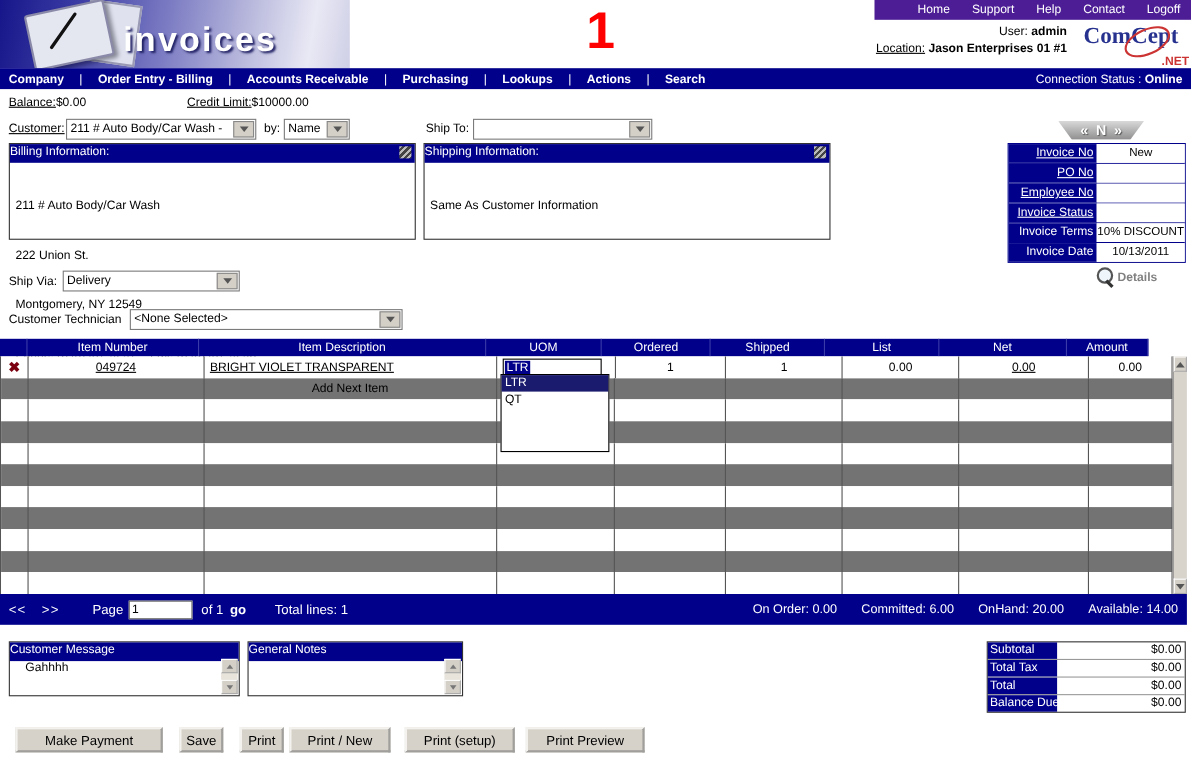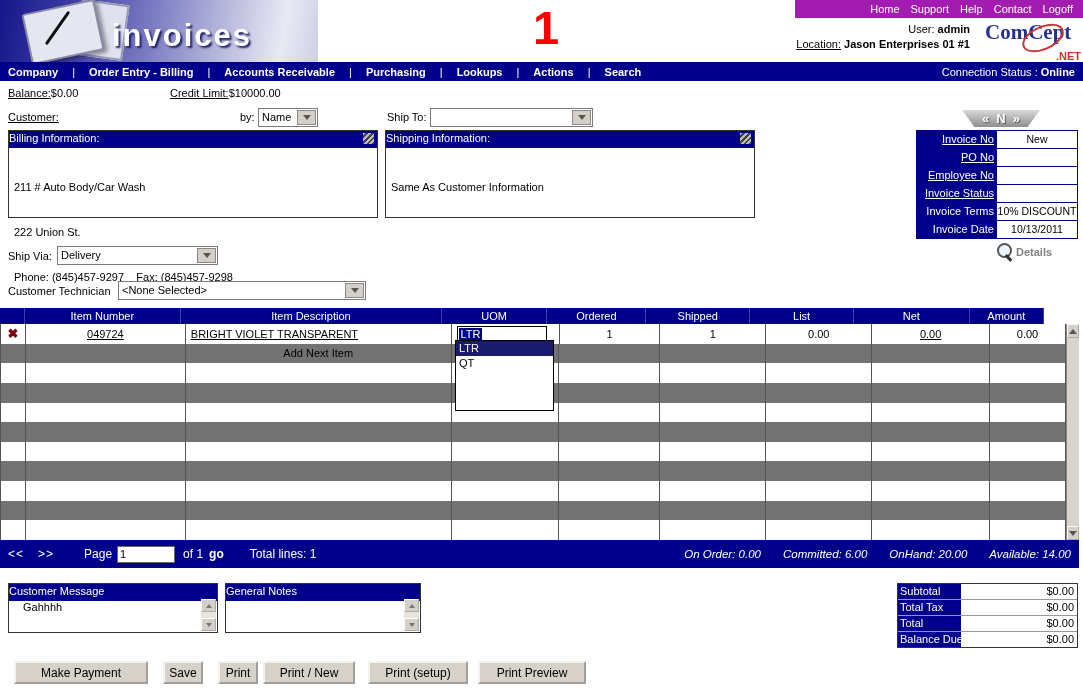--- a/index.html
+++ b/index.html
@@ -14,22 +14,22 @@
     background:linear-gradient(100deg,#16168a 0%,#3d3da6 22%,#7d7dc4 48%,#b9b9dd 70%,#e9e9f5 88%,#cfcfe6 100%);
     overflow:hidden;}
   .clipboard{position:absolute;left:26px;top:6px;width:70px;height:48px;background:#e4e6f0;
     border:2px solid #8a8aa8;border-radius:3px;transform:rotate(-12deg);box-shadow:3px 3px 4px rgba(0,0,20,.4);}
   .clipboard2{position:absolute;left:78px;top:2px;width:44px;height:52px;background:#dfe2ee;
     border:2px solid #9a9ab4;transform:rotate(8deg);}
   .pen{position:absolute;left:56px;top:8px;width:3px;height:40px;background:#111;transform:rotate(35deg);border-radius:2px;}
   .logo-text{position:absolute;left:112px;top:18px;color:#fff;font-size:31px;font-weight:bold;
     letter-spacing:2px;text-shadow:2px 2px 2px #222266;}
   .page-indicator{left:533px;top:2px;color:#f00;font-size:47px;font-weight:bold;line-height:52px;}
-  .topbar{left:795px;top:0;width:288px;height:18px;background:#a21caf;color:#fff;display:flex;
-    align-items:center;justify-content:flex-end;gap:11px;padding-right:10px;box-sizing:border-box;}
+  .topbar{left:795px;top:0;width:288px;height:18px;background:#4c1d95;color:#fff;display:flex;
+    align-items:center;justify-content:flex-end;gap:20px;padding-right:10px;box-sizing:border-box;}
   .topbar span{cursor:pointer;}
   .user-info{left:770px;top:22px;width:200px;text-align:right;line-height:15px;}
   .brand{left:985px;top:20px;width:96px;height:40px;}
   .brand-name{font-family:"Liberation Serif",serif;font-weight:bold;font-size:21px;color:#27328f;}
   .brand-ellipse{position:absolute;left:36px;top:6px;width:40px;height:20px;border:2px solid #c33;
     border-radius:50%;transform:rotate(-24deg);}
   .brand-net{position:absolute;right:0;bottom:-2px;color:#c33;font-size:11px;font-weight:bold;}
 
   
   .navbar{left:0;top:62px;width:1083px;height:19px;background:#00008B;color:#fff;display:flex;
@@ -92,21 +92,21 @@
   .uom-opt{height:15px;line-height:15px;padding-left:3px;cursor:pointer;}
   .uom-opt.sel{background:#1a1a6e;color:#fff;}
   .vscroll{position:absolute;left:1066px;top:16px;width:13px;height:216px;background:#d8d4cc;
     display:flex;flex-direction:column;justify-content:space-between;border-left:1px solid #888;box-sizing:border-box;}
   .sbtn{height:14px;background:#d4d0c8;border:1px outset #fff;display:flex;align-items:center;justify-content:center;cursor:pointer;box-sizing:border-box;}
   .pagebar{left:0;top:540px;width:1079px;height:28px;background:#00008B;color:#fff;display:flex;
     align-items:center;font-size:12px;box-sizing:border-box;padding:0 8px;}
   .pagebar .gap{margin-right:14px;white-space:nowrap;}
   .pg-arrow{cursor:pointer;letter-spacing:1px;}
   .page-input{width:52px;height:15px;border:1px solid #666;font-size:11px;padding:0 2px;font-family:"Liberation Sans",sans-serif;}
-  .stock{margin-left:auto;display:flex;gap:22px;font-size:11.5px;white-space:nowrap;font-style:italic;}
+  .stock{margin-left:auto;display:flex;gap:22px;font-size:11.5px;white-space:nowrap;}
 
   
   .msgbox{position:absolute;border:1px solid #333;background:#fff;box-sizing:border-box;}
   .msg-body{position:absolute;left:1px;top:15px;right:16px;bottom:1px;padding:2px 13px;overflow:hidden;}
   .mini-scroll{position:absolute;right:1px;top:15px;bottom:1px;width:15px;display:flex;flex-direction:column;
     justify-content:space-between;background:#e8e4dc;}
   .mini-btn{height:13px;background:#d4d0c8;border:1px outset #fff;display:flex;align-items:center;justify-content:center;cursor:pointer;box-sizing:border-box;}
   .tri-s-u{width:0;height:0;border-left:3px solid transparent;border-right:3px solid transparent;border-bottom:4px solid #777;}
   .tri-s-d{width:0;height:0;border-left:3px solid transparent;border-right:3px solid transparent;border-top:4px solid #777;}
 
@@ -168,20 +168,26 @@
   </div>
 
   <div class="abs" style="left:8px;top:87px;">
     <span class="u">Balance:</span><span>$0.00</span>
   </div>
   <div class="abs" style="left:170px;top:87px;">
     <span class="u">Credit Limit:</span><span>$10000.00</span>
   </div>
 
   <div class="abs u" style="left:8px;top:111px;">Customer:</div>
+  <div class="combo" style="left:60px;top:108px;width:173px;">
+    <span class="combo-val">211 # Auto Body/Car Wash - </span>
+    <span class="combo-btn">
+        <span class="tri-d"></span>
+      </span>
+  </div>
   <div class="abs" style="left:240px;top:111px;">by:</div>
   <div class="combo" style="left:258px;top:108px;width:60px;">
     <span class="combo-val">Name</span>
     <span class="combo-btn">
         <span class="tri-d"></span>
       </span>
   </div>
   <div class="abs" style="left:387px;top:111px;">Ship To:</div>
   <div class="combo" style="left:430px;top:108px;width:163px;">
     <span class="combo-val"></span>
@@ -191,20 +197,21 @@
   </div>
 
   <div class="ibox" style="left:8px;top:130px;width:370px;height:88px;">
     <div class="ibox-hdr">
       <span>Billing Information:</span>
       <span class="stripes"></span>
     </div>
     <div class="ibox-body">
       <div>211 # Auto Body/Car Wash</div>
       <div>222 Union St.</div>
+      <div>Montgomery, NY 12549</div>
       <div>Phone: (845)457-9297    Fax: (845)457-9298</div>
     </div>
   </div>
 
   <div class="ibox" style="left:385px;top:130px;width:370px;height:88px;">
     <div class="ibox-hdr">
       <span>Shipping Information:</span>
       <span class="stripes"></span>
     </div>
     <div class="ibox-body">

